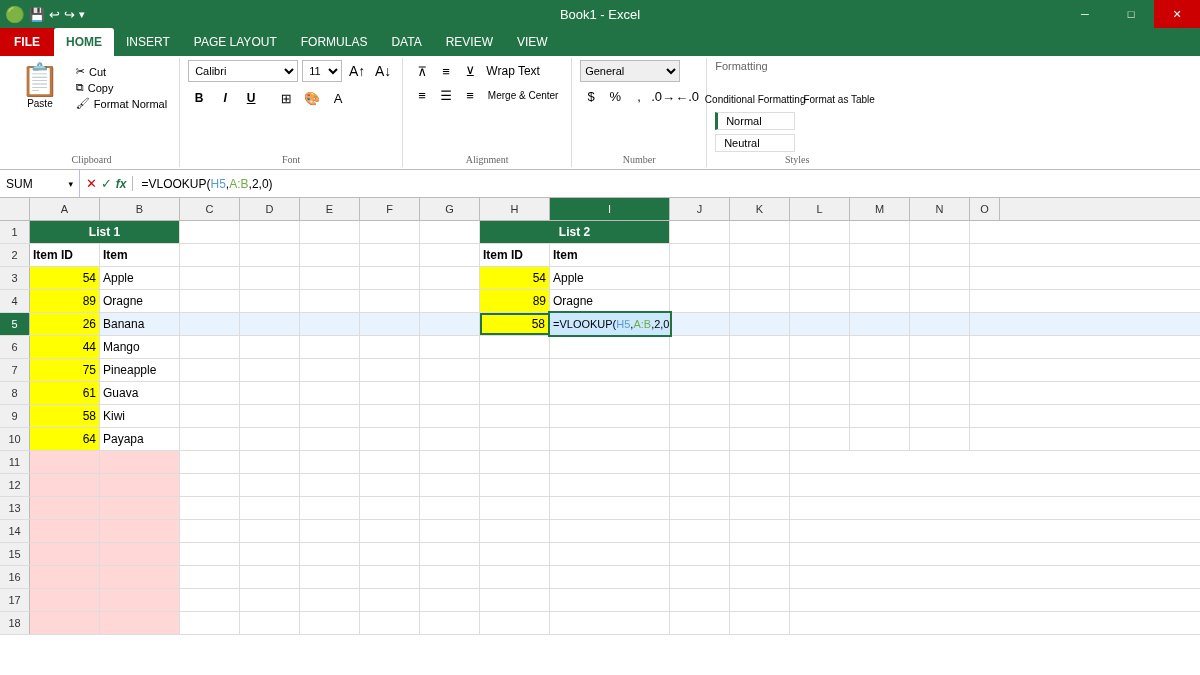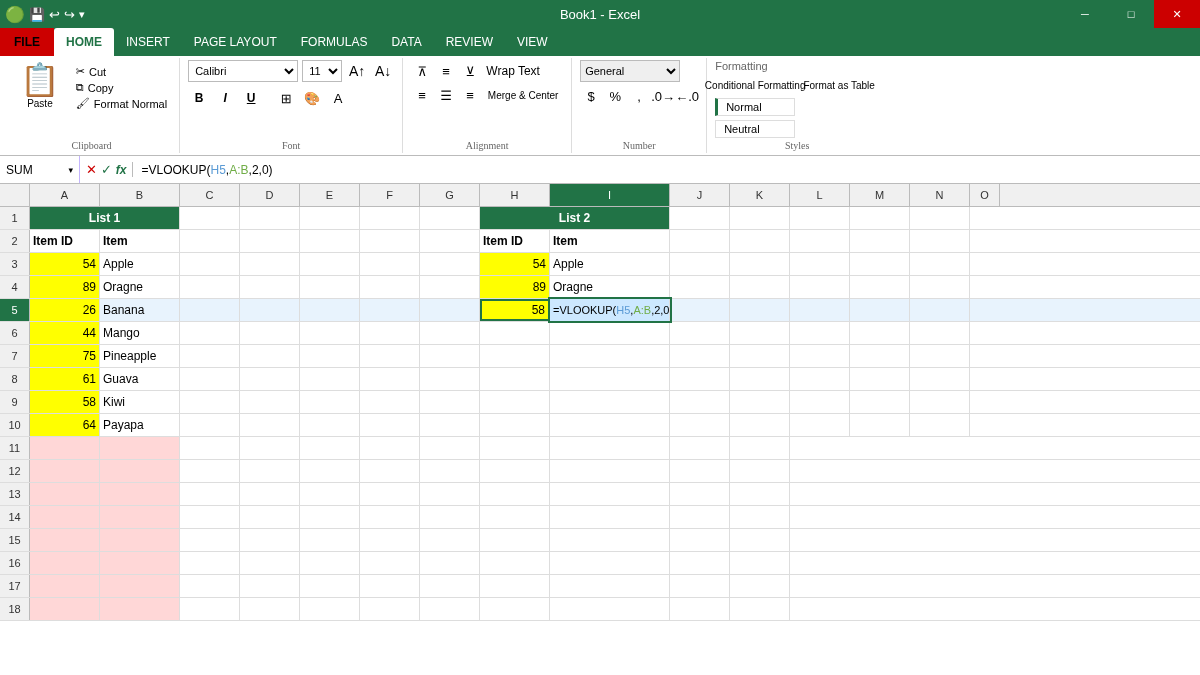--- a/index.html
+++ b/index.html
@@ -62,21 +62,21 @@
       align-items: center;
     }
     .tab-item.active {
       background: #fff;
       color: #217346;
       font-weight: bold;
       border-radius: 3px 3px 0 0;
     }
     .tab-item:first-child {
       background: #c00;
-      color: #000000;
+      color: #ffffff;
       font-weight: bold;
       margin: 0;
       padding: 4px 14px;
       height: 28px;
     }
 
     
     .ribbon {
       background: #fff;
       border-bottom: 1px solid #bbb;
@@ -425,21 +425,21 @@
         <div class="icon-btn">,</div>
         <div class="icon-btn">.0→</div>
         <div class="icon-btn">←.0</div>
       </div>
     </div>
     <div class="ribbon-group-label">Number</div>
   </div>
 
   <div class="ribbon-group">
     <div class="ribbon-group-content" style="flex-direction:column; align-items:flex-start; gap:2px;">
-      <div style="font-size:11px; color:#666; margin-bottom:0;">Formatting</div>
+      <div style="font-size:11px; color:#666; margin-bottom:14px;">Formatting</div>
       <div style="display:flex; gap:4px; align-items:center;">
         <div class="icon-btn" style="font-size:10px; width:80px; white-space:nowrap;">Conditional Formatting</div>
         <div class="icon-btn" style="font-size:10px; width:80px; white-space:nowrap;">Format as Table</div>
       </div>
       <div style="display:flex; gap:4px; flex-direction:column;">
         <div class="style-item normal">Normal</div>
         <div class="style-item">Neutral</div>
       </div>
     </div>
     <div class="ribbon-group-label">Styles</div>

